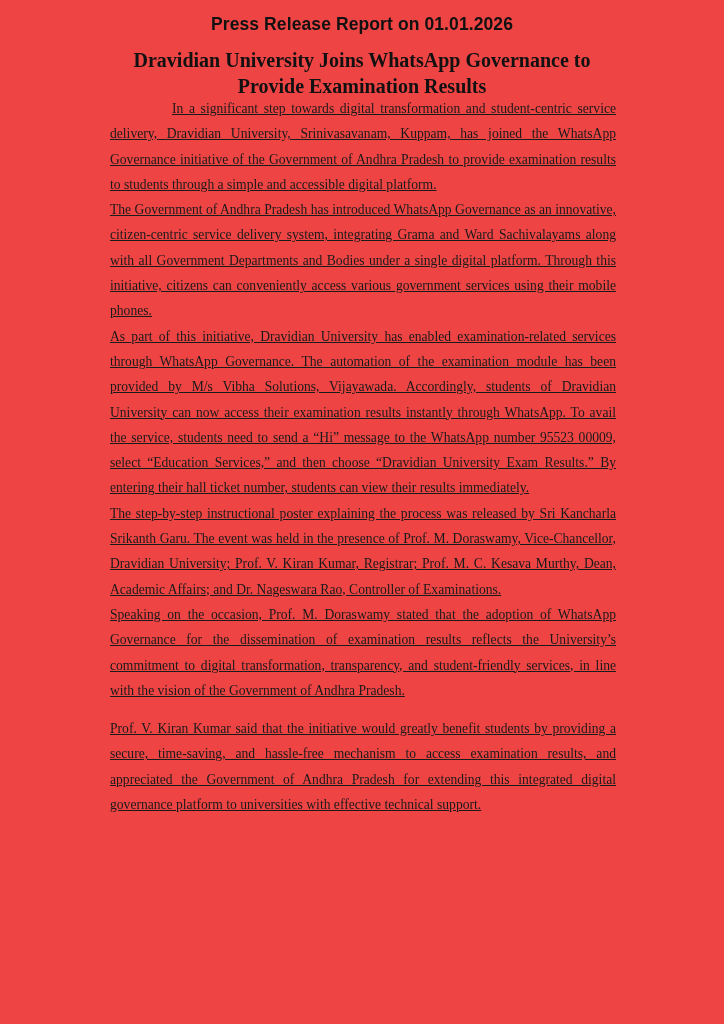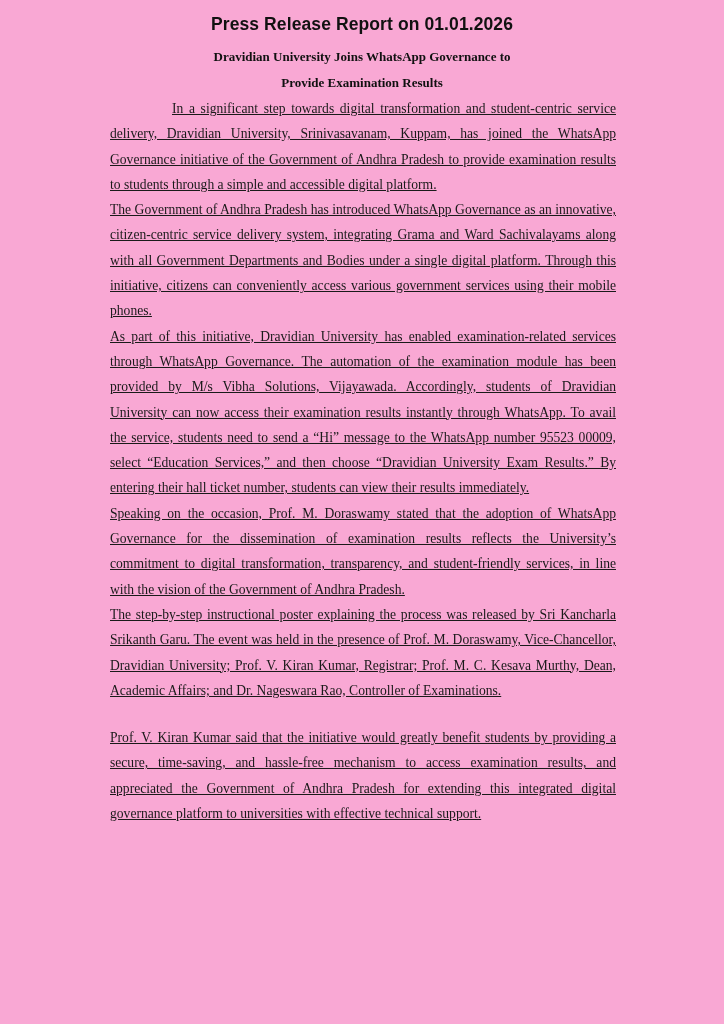--- a/index.html
+++ b/index.html
@@ -13,42 +13,42 @@
       position: relative;
       overflow: hidden;
       color: #111111;
     }
     .page {
       position: absolute;
       left: 0;
       top: 0;
       width: 724px;
       height: 1024px;
-      background: #f9a8d4;
+      background: #ef4444;
     }
     .report-title {
       position: absolute;
       top: 14px;
       left: 0;
       width: 724px;
       text-align: center;
       font-family: "Liberation Sans", sans-serif;
       font-weight: bold;
       font-size: 17.5px;
       letter-spacing: 0.1px;
       color: #111111;
     }
     .headline {
       position: absolute;
       left: 0;
       width: 724px;
       text-align: center;
       font-family: "Liberation Serif", serif;
       font-weight: bold;
-      font-size: 13px;
+      font-size: 20px;
       color: #111111;
     }
     .headline.l1 { top: 49px; }
     .headline.l2 { top: 75px; }
     .body-text {
       position: absolute;
       left: 110px;
       top: 96px;
       width: 506px;
       font-family: "Liberation Serif", serif;
@@ -58,32 +58,32 @@
       text-align: justify;
       text-decoration: underline;
     }
     .body-text p {
       margin: 0;
     }
     .body-text p.indent {
       text-indent: 62px;
     }
     .body-text p.gap-before {
-      margin-top: 22px;
+      margin-top: 13px;
     }
   </style>
 </head>
 <body>
 
 <div class="page">
   <div class="report-title">Press Release Report on 01.01.2026</div>
   <div class="headline l1">Dravidian University Joins WhatsApp Governance to</div>
   <div class="headline l2">Provide Examination Results</div>
 
   <div class="body-text">
     <p class="indent">In a significant step towards digital transformation and student-centric service delivery, Dravidian University, Srinivasavanam, Kuppam, has joined the WhatsApp Governance initiative of the Government of Andhra Pradesh to provide examination results to students through a simple and accessible digital platform.</p>
     <p>The Government of Andhra Pradesh has introduced WhatsApp Governance as an innovative, citizen-centric service delivery system, integrating Grama and Ward Sachivalayams along with all Government Departments and Bodies under a single digital platform. Through this initiative, citizens can conveniently access various government services using their mobile phones.</p>
     <p>As part of this initiative, Dravidian University has enabled examination-related services through WhatsApp Governance. The automation of the examination module has been provided by M/s Vibha Solutions, Vijayawada. Accordingly, students of Dravidian University can now access their examination results instantly through WhatsApp.  To avail the service, students need to send a “Hi” message to the WhatsApp number 95523 00009, select “Education Services,” and then choose “Dravidian University Exam Results.” By entering their hall ticket number, students can view their results immediately.</p>
+    <p>The step-by-step instructional poster explaining the process was released by Sri Kancharla Srikanth Garu. The event was held in the presence of Prof. M. Doraswamy, Vice-Chancellor, Dravidian University; Prof. V. Kiran Kumar, Registrar; Prof. M. C. Kesava Murthy, Dean, Academic Affairs; and Dr. Nageswara Rao, Controller of Examinations.</p>
     <p>Speaking on the occasion, Prof. M. Doraswamy stated that the adoption of WhatsApp Governance for the dissemination of examination results reflects the University’s commitment to digital transformation, transparency, and student-friendly services, in line with the vision of the Government of Andhra Pradesh.</p>
-    <p>The step-by-step instructional poster explaining the process was released by Sri Kancharla Srikanth Garu. The event was held in the presence of Prof. M. Doraswamy, Vice-Chancellor, Dravidian University; Prof. V. Kiran Kumar, Registrar; Prof. M. C. Kesava Murthy, Dean, Academic Affairs; and Dr. Nageswara Rao, Controller of Examinations.</p>
     <p class="gap-before">Prof. V. Kiran Kumar said that the initiative would greatly benefit students by providing a secure, time-saving, and hassle-free mechanism to access examination results, and appreciated the Government of Andhra Pradesh for extending this integrated digital governance platform to universities with effective technical support.</p>
   </div>
 </div>
 
 </body></html>

